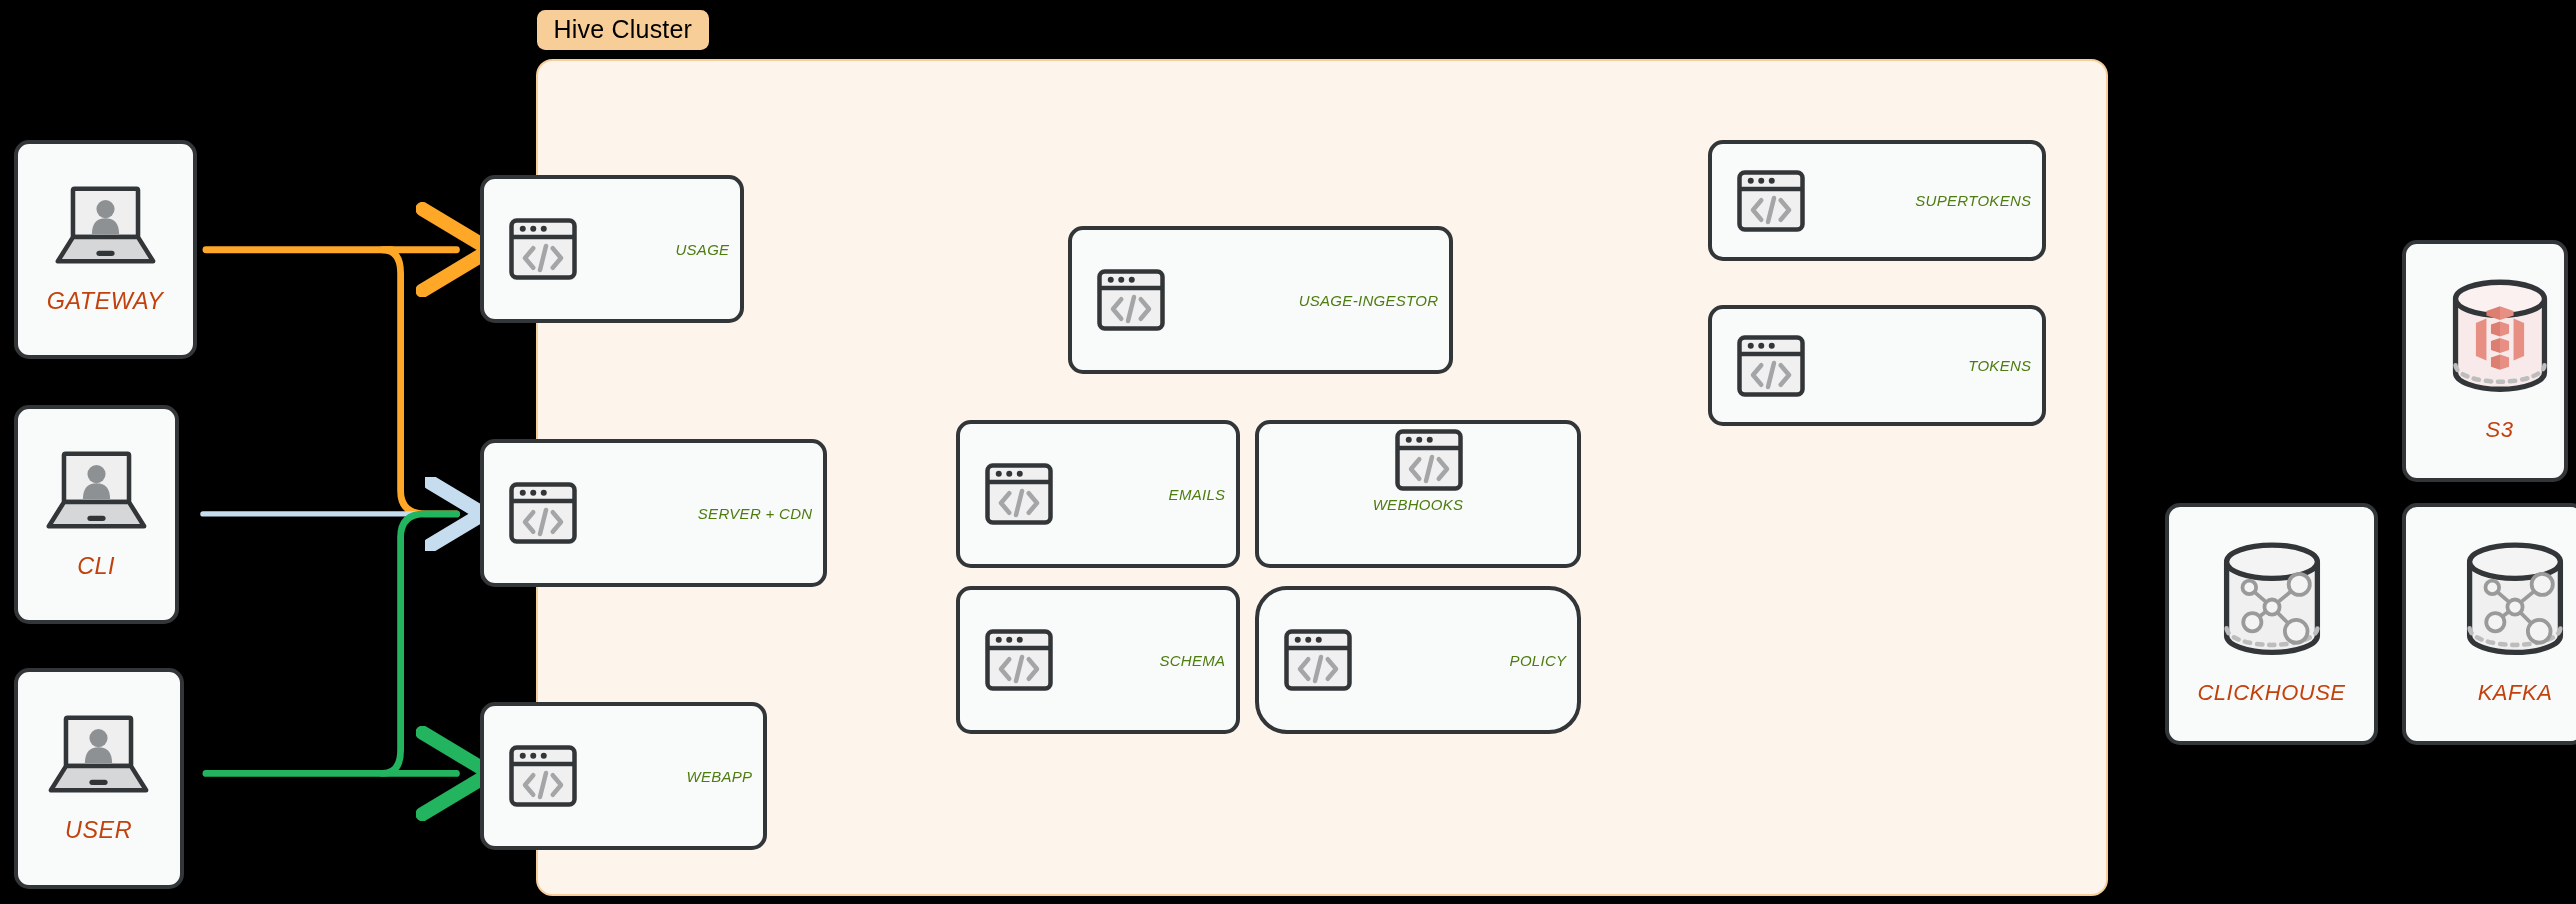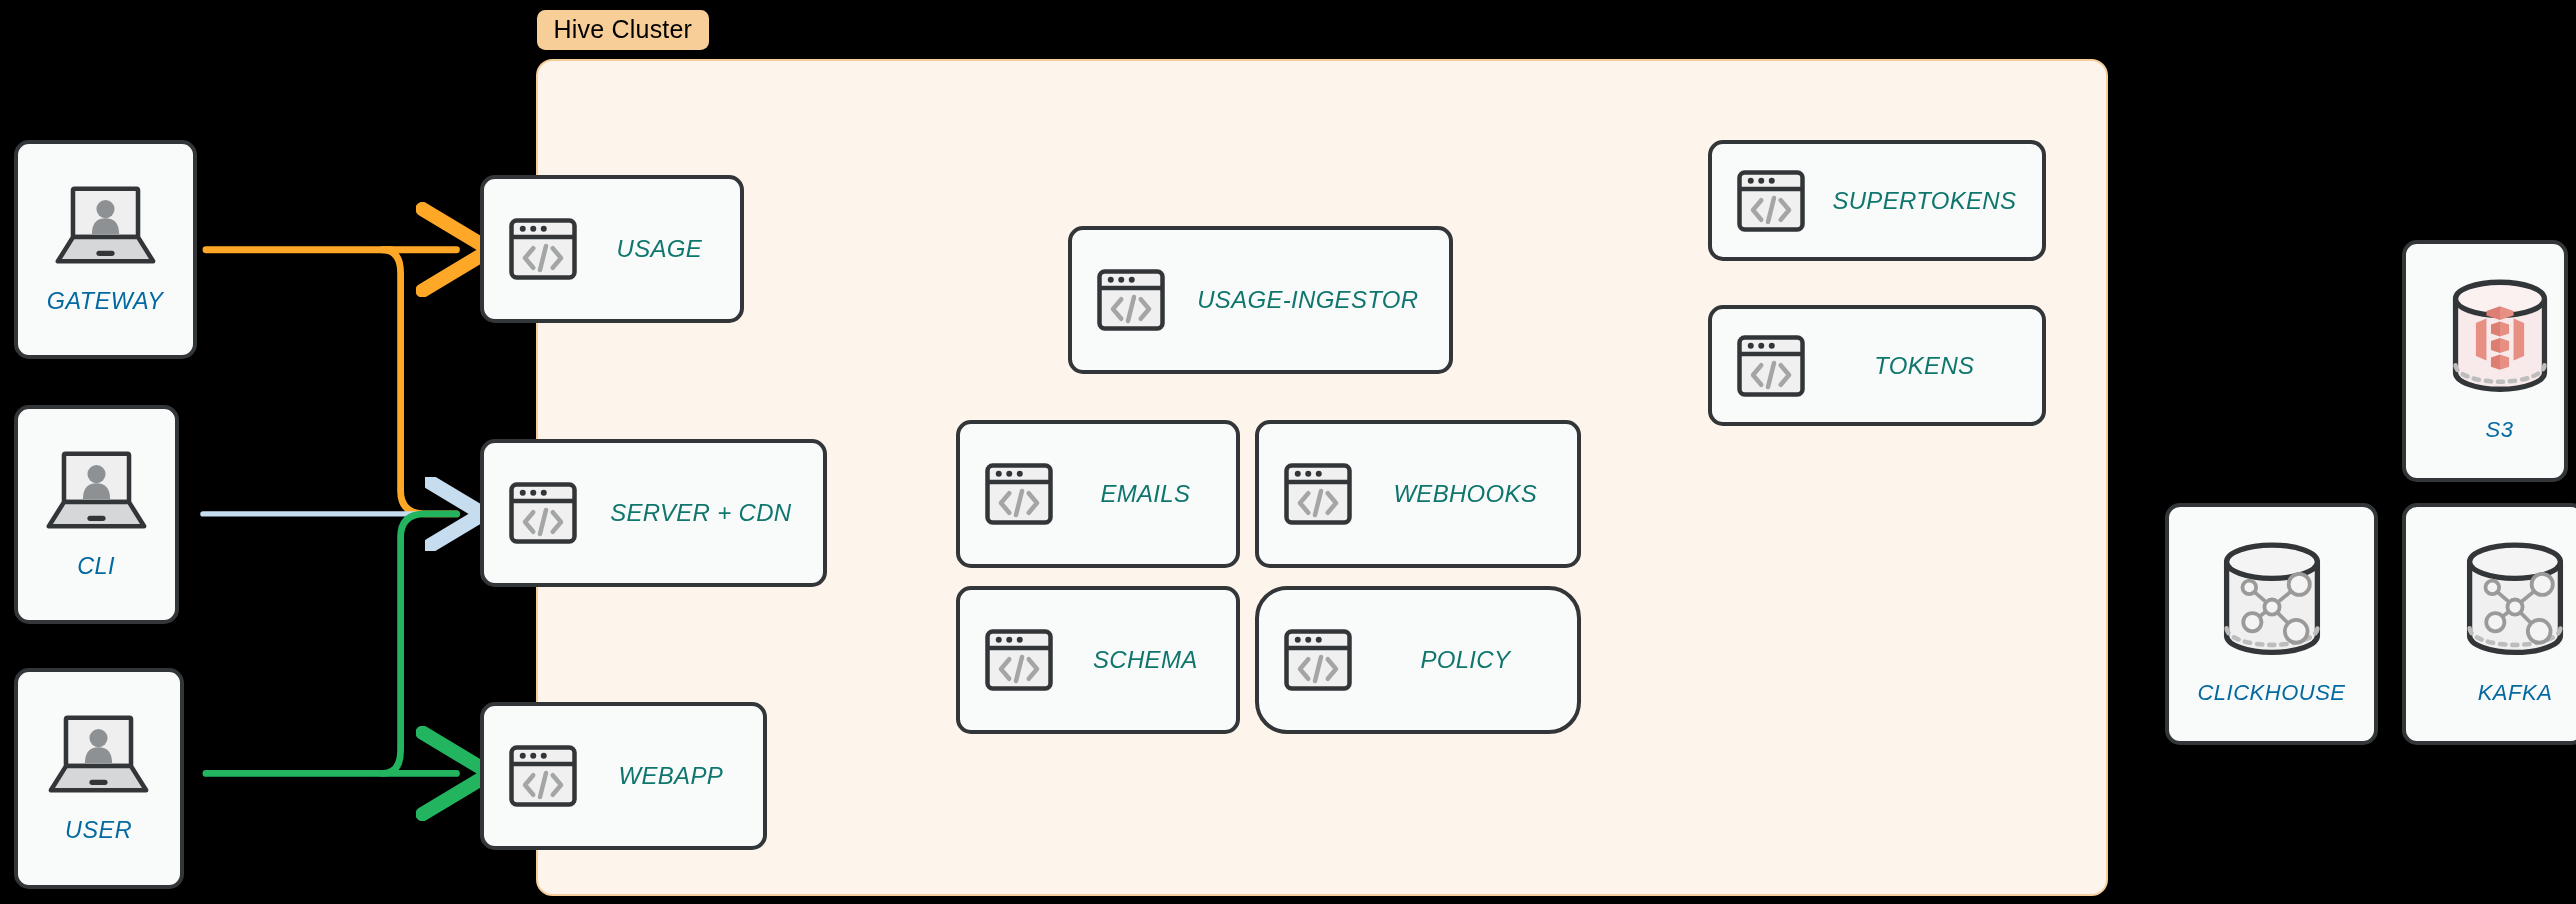--- a/index.html
+++ b/index.html
@@ -43,40 +43,40 @@
   }
 
   
   .svc {
     display: flex;
     align-items: center;
   }
   .svc .svc-icon { flex: 0 0 auto; margin-left: 22.6px; }
   .svc .svc-label {
     flex: 1 1 auto;
-    text-align: center;
+    text-align: right;
     font-style: italic;
-    font-size: 24px;
-    color: #0f766e;
+    font-size: 15px;
+    color: #4d7c0f;
     letter-spacing: 0.3px;
     padding: 0 10.6px;
     white-space: nowrap;
   }
 
   
   .node {
     display: flex;
     flex-direction: column;
     align-items: center;
     justify-content: center;
   }
   .node .node-label {
     font-style: italic;
     font-size: 23.4px;
-    color: #0369a1;
+    color: #c2410c;
     letter-spacing: 0.5px;
     margin-top: 16.6px;
     white-space: nowrap;
   }
   .node.db .node-label { font-size: 22px; margin-top: 19.6px; }
 
   
   .winicon { display: block; }
 
   
@@ -229,21 +229,21 @@
         <circle cx="35" cy="21" r="4" fill="#333638"></circle>
         <circle cx="49" cy="21" r="4" fill="#333638"></circle>
         <path d="M35,47 L24,60 L35,73" fill="none" stroke="#A3A5A6" stroke-width="6" stroke-linecap="round" stroke-linejoin="round"></path>
         <path d="M61,47 L72,60 L61,73" fill="none" stroke="#A3A5A6" stroke-width="6" stroke-linecap="round" stroke-linejoin="round"></path>
         <path d="M52,44 L44,76" fill="none" stroke="#A3A5A6" stroke-width="6" stroke-linecap="round"></path>
       </svg>
     </span>
     <span class="svc-label">USAGE-INGESTOR</span>
   </div>
 
-  <div class="card svc" style="left:1255px; top:420px; width:326px; height:148px;">
+  <div class="card svc" style="left:1255px; top:420px; width:326px; height:148px;flex-direction:column;">
     <span class="svc-icon">
       <svg class="winicon" width="72" height="72" viewBox="0 0 96 96">
         <rect x="6" y="10" width="84" height="76" rx="7" fill="#F0F0F0" stroke="#333638" stroke-width="6"></rect>
         <path d="M6,32 L90,32" stroke="#333638" stroke-width="6"></path>
         <circle cx="21" cy="21" r="4" fill="#333638"></circle>
         <circle cx="35" cy="21" r="4" fill="#333638"></circle>
         <circle cx="49" cy="21" r="4" fill="#333638"></circle>
         <path d="M35,47 L24,60 L35,73" fill="none" stroke="#A3A5A6" stroke-width="6" stroke-linecap="round" stroke-linejoin="round"></path>
         <path d="M61,47 L72,60 L61,73" fill="none" stroke="#A3A5A6" stroke-width="6" stroke-linecap="round" stroke-linejoin="round"></path>
         <path d="M52,44 L44,76" fill="none" stroke="#A3A5A6" stroke-width="6" stroke-linecap="round"></path>

